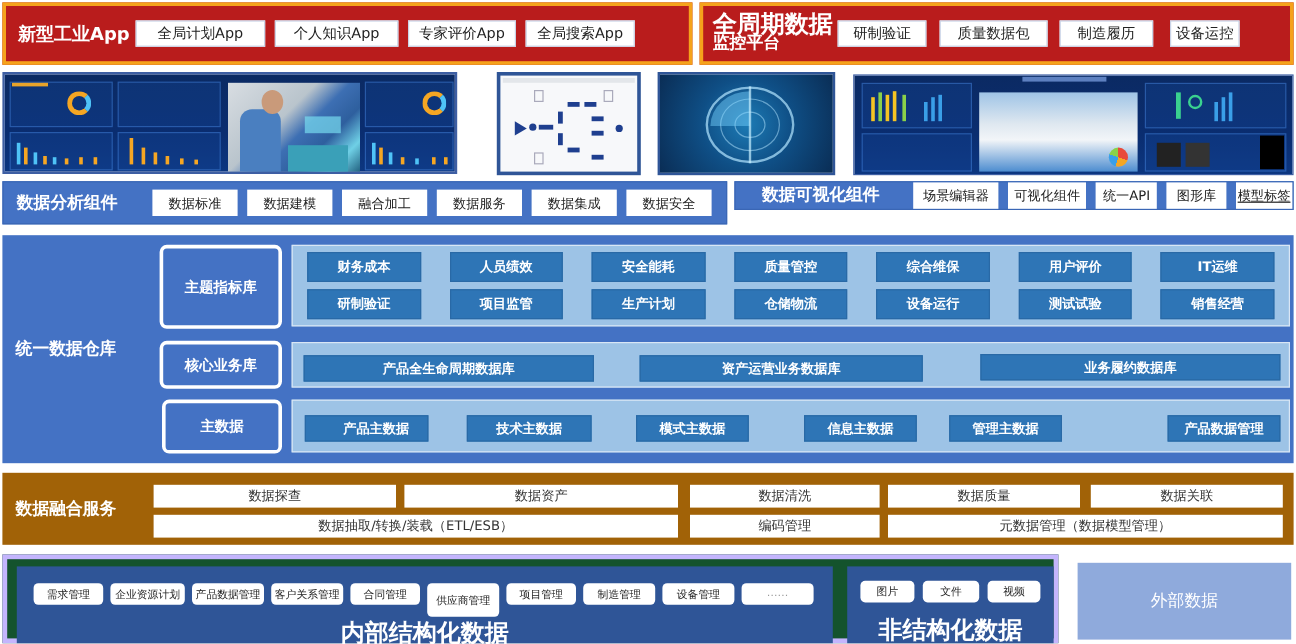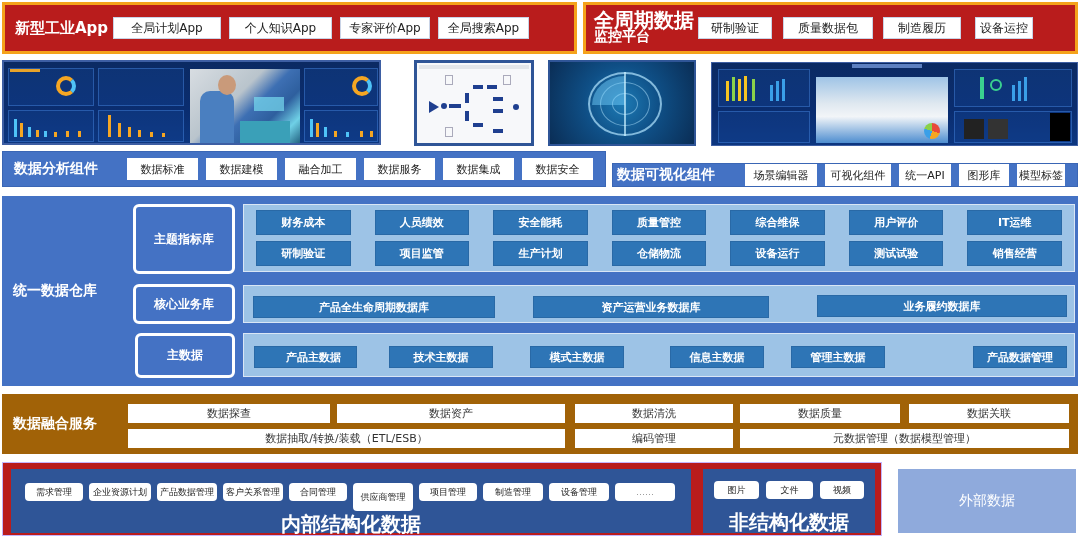--- a/index.html
+++ b/index.html
@@ -58,21 +58,21 @@
   }
 
   
   .fusion { background: #a16207; }
   .fusion-cell {
     background: #fff; color: #333; font-size: 11px;
     display: flex; align-items: center; justify-content: center; white-space: nowrap;
   }
 
   
-  .outer-box { border: 1px solid #c4b5fd; background: #b91c1c; }
+  .outer-box { border: 4px solid #c4b5fd; background: #14532d; }
   .dark-box { background: #2f5597; }
   .pill {
     background: #fff; border-radius: 4px; color: #222; font-size: 9px;
     display: flex; align-items: center; justify-content: center; white-space: nowrap;
   }
   .bottom-title { color: #fff; font-weight: bold; font-size: 20px; text-align: center; }
   .ext-box {
     background: #8faadc; color: #fff; font-size: 14px;
     display: flex; align-items: center; justify-content: center;
   }
@@ -195,27 +195,27 @@
 <div class="abs comp-bar" style="left:2px; top:151px; width:604px; height:36px; padding-left:11px;">
   <span class="comp-title" style="width:113px;">数据分析组件</span>
   <div class="comp-btn" style="width:71px;">数据标准</div>
   <div class="comp-btn" style="margin-left:8px;width:71px;">数据建模</div>
   <div class="comp-btn" style="margin-left:8px;width:71px;">融合加工</div>
   <div class="comp-btn" style="margin-left:8px;width:71px;">数据服务</div>
   <div class="comp-btn" style="margin-left:8px;width:71px;">数据集成</div>
   <div class="comp-btn" style="margin-left:8px;width:71px;">数据安全</div>
 </div>
 
-<div class="abs comp-bar" style="left:612px; top:151px; width:466px; height:24px; padding-left:4px;margin-top:12px;">
+<div class="abs comp-bar" style="left:612px; top:151px; width:466px; height:24px; padding-left:22px;">
   <span class="comp-title" style="width:128px;">数据可视化组件</span>
   <div class="comp-btn" style="width:72px;">场景编辑器</div>
   <div class="comp-btn" style="margin-left:8px;width:66px;">可视化组件</div>
   <div class="comp-btn" style="margin-left:8px;width:52px;">统一API</div>
   <div class="comp-btn" style="margin-left:8px;width:50px;">图形库</div>
-  <div class="comp-btn" style="margin-left:8px;width:48px;">模型标签</div>
+  <div class="comp-btn" style="margin-left:8px;width:48px;text-decoration:underline;">模型标签</div>
 </div>
 
 <div class="abs wh" style="left:2px; top:196px; width:1076px; height:190px;">
   <div class="abs wh-title" style="left:11px; top:86px;">统一数据仓库</div>
 
   <div class="abs wh-label" style="left:131px; top:8px; width:102px; height:70px;">主题指标库</div>
   <div class="abs wh-panel" style="left:241px; top:8px; width:832px; height:68px;">
     <div id="theme-grid" style="position:absolute; left:12px; top:5px; right:12px; bottom:5px; display:grid; grid-template-columns:repeat(7,1fr); column-gap:24px; row-gap:6px;">
       <div class="wh-cell">财务成本</div>
       <div class="wh-cell">人员绩效</div>

